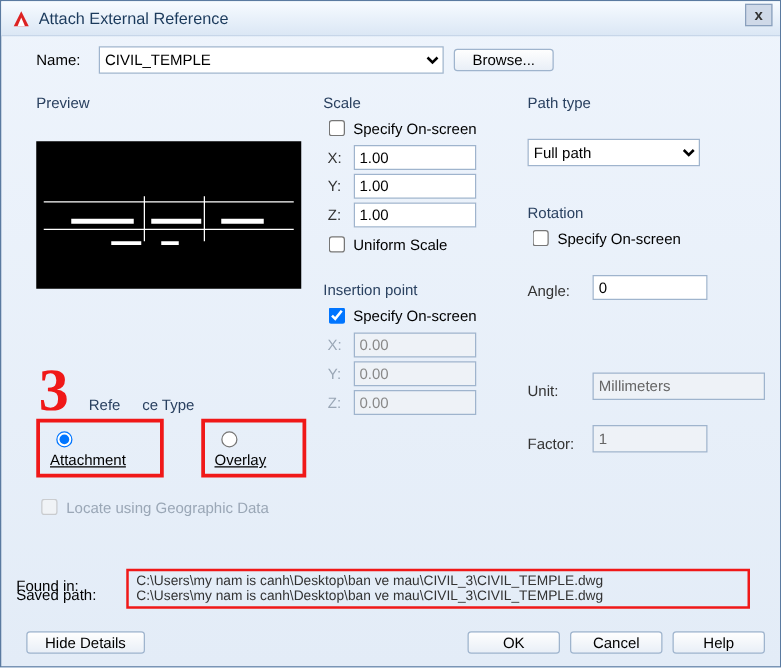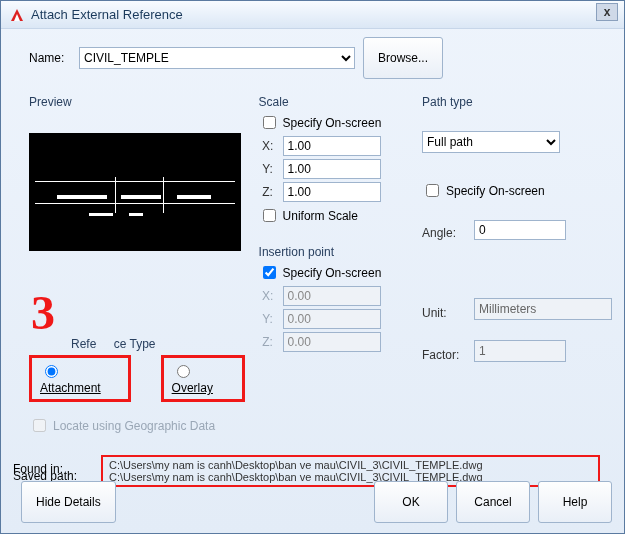--- a/index.html
+++ b/index.html
@@ -6,21 +6,21 @@
   body { margin:0; background:#d9e4f1; width:625px; height:534px; overflow:hidden; }
   .window { width:625px; height:534px; border:1px solid #5a7aa0; background:linear-gradient(#eef4fc,#e3ecf7); position:relative; }
   .titlebar { height:28px; background:linear-gradient(#f7fbff,#dbe7f5); display:flex; align-items:center; padding:0 8px; border-bottom:1px solid #c7d6e9; }
   .titlebar .logo { width:16px; height:16px; margin-right:6px; }
   .titlebar .title { flex:1; color:#1b3a5c; font-size:13px; }
   .close { position:absolute; top:2px; right:6px; width:22px; height:18px; background:#cfd9e8; border:1px solid #8aa0bd; color:#333; text-align:center; line-height:16px; font-weight:bold; cursor:pointer; }
   .content { position:absolute; top:28px; left:0; right:0; bottom:0; padding:8px 12px 10px 28px; }
   .row-name { display:flex; align-items:center; gap:8px; margin-bottom:10px; }
   .row-name label { width:42px; }
   select.name-sel { flex:0 0 276px; height:22px; border:1px solid #9fb4cd; background:#fff; }
-  button.std { height:42px; padding:0 14px; background:linear-gradient(#fefefe,#e9eff7); border:1px solid #9fb4cd; border-radius:3px; cursor:pointer; }
+  button.std { height:18px; padding:0 14px; background:linear-gradient(#fefefe,#e9eff7); border:1px solid #9fb4cd; border-radius:3px; cursor:pointer; }
   .cols { display:flex; gap:14px; }
   .col1 { width:228px; }
   .col2 { width:158px; }
   .col3 { flex:1; }
   .grp-label { margin:6px 0 4px; color:#2a4160; }
   .preview-box { width:212px; height:118px; background:#000; position:relative; margin-top:24px; }
   .preview-box .line { position:absolute; background:#fff; }
   fieldset { border:none; padding:0; margin:0 0 10px 0; }
   .chk { display:flex; align-items:center; gap:4px; margin:4px 0; }
   input[type=text].num { width:98px; height:20px; border:1px solid #9fb4cd; padding:0 4px; background:#fff; }
@@ -151,20 +151,21 @@
       </div>
 
       <div class="col3">
         <fieldset class="pathtype">
           <div class="grp-label">Path type</div>
           <div style="height:18px"></div>
           <select><option>Full path</option></select>
         </fieldset>
 
         <fieldset style="margin-top:24px;">
+          <div class="grp-label">Rotation</div>
           <div class="chk">
               <input type="checkbox" style="">
               <span>Specify On-screen</span>
             </div>
           <div class="unit-row">
               <span class="lbl">Angle:</span>
               <input type="text" class="num" style="width: 92px;" value="0">
             </div>
         </fieldset>
 

